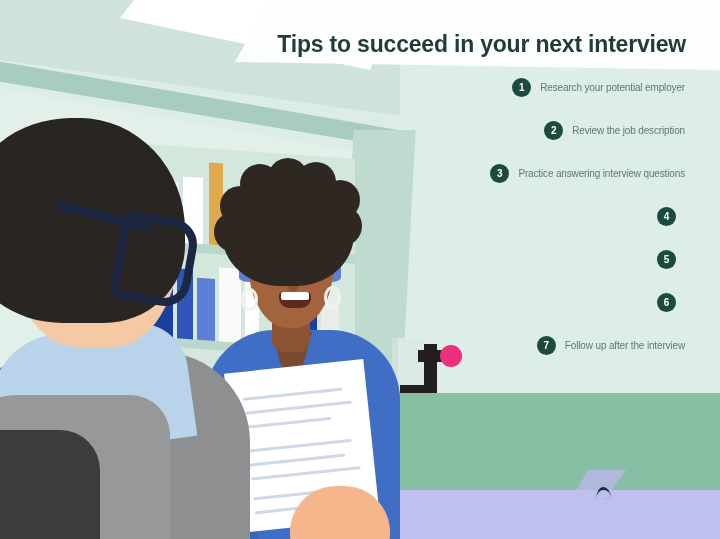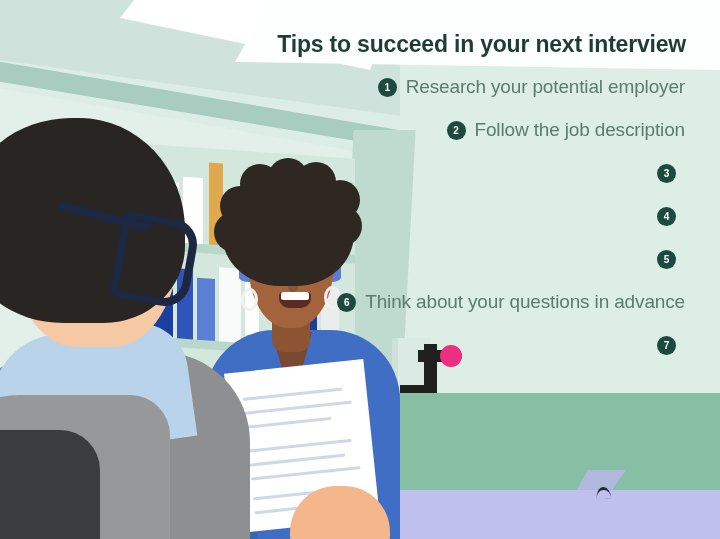--- a/index.html
+++ b/index.html
@@ -281,21 +281,21 @@
     background: #1d4a3f;
     color: #ffffff;
     font-size: 10px;
     font-weight: bold;
     display: flex;
     align-items: center;
     justify-content: center;
     margin-right: 9px;
   }
   .tip-text {
-    font-size: 19px;
+    font-size: 10px;
     color: #5e7a72;
     letter-spacing: -0.15px;
   }
 
   
   .logo {
     position: absolute;
     left: 593px; top: 488px;
     font-size: 31px;
     font-weight: bold;
@@ -427,35 +427,36 @@
 
   <div class="headline">Tips to succeed in your next interview</div>
 
   <ul class="tips-list">
     <li class="tip-row">
       <span class="tip-badge">1</span>
       <span class="tip-text">Research your potential employer</span>
     </li>
     <li class="tip-row">
       <span class="tip-badge">2</span>
-      <span class="tip-text">Follow the job description</span>
+      <span class="tip-text">Review the job description</span>
     </li>
     <li class="tip-row">
       <span class="tip-badge">3</span>
+      <span class="tip-text">Practice answering interview questions</span>
     </li>
     <li class="tip-row">
       <span class="tip-badge">4</span>
     </li>
     <li class="tip-row">
       <span class="tip-badge">5</span>
     </li>
     <li class="tip-row">
       <span class="tip-badge">6</span>
-      <span class="tip-text">Think about your questions in advance</span>
     </li>
     <li class="tip-row">
       <span class="tip-badge">7</span>
+      <span class="tip-text">Follow up after the interview</span>
     </li>
   </ul>
 
   <div class="logo-dot-arc"></div>
 
 </div>
 
 </body></html>

